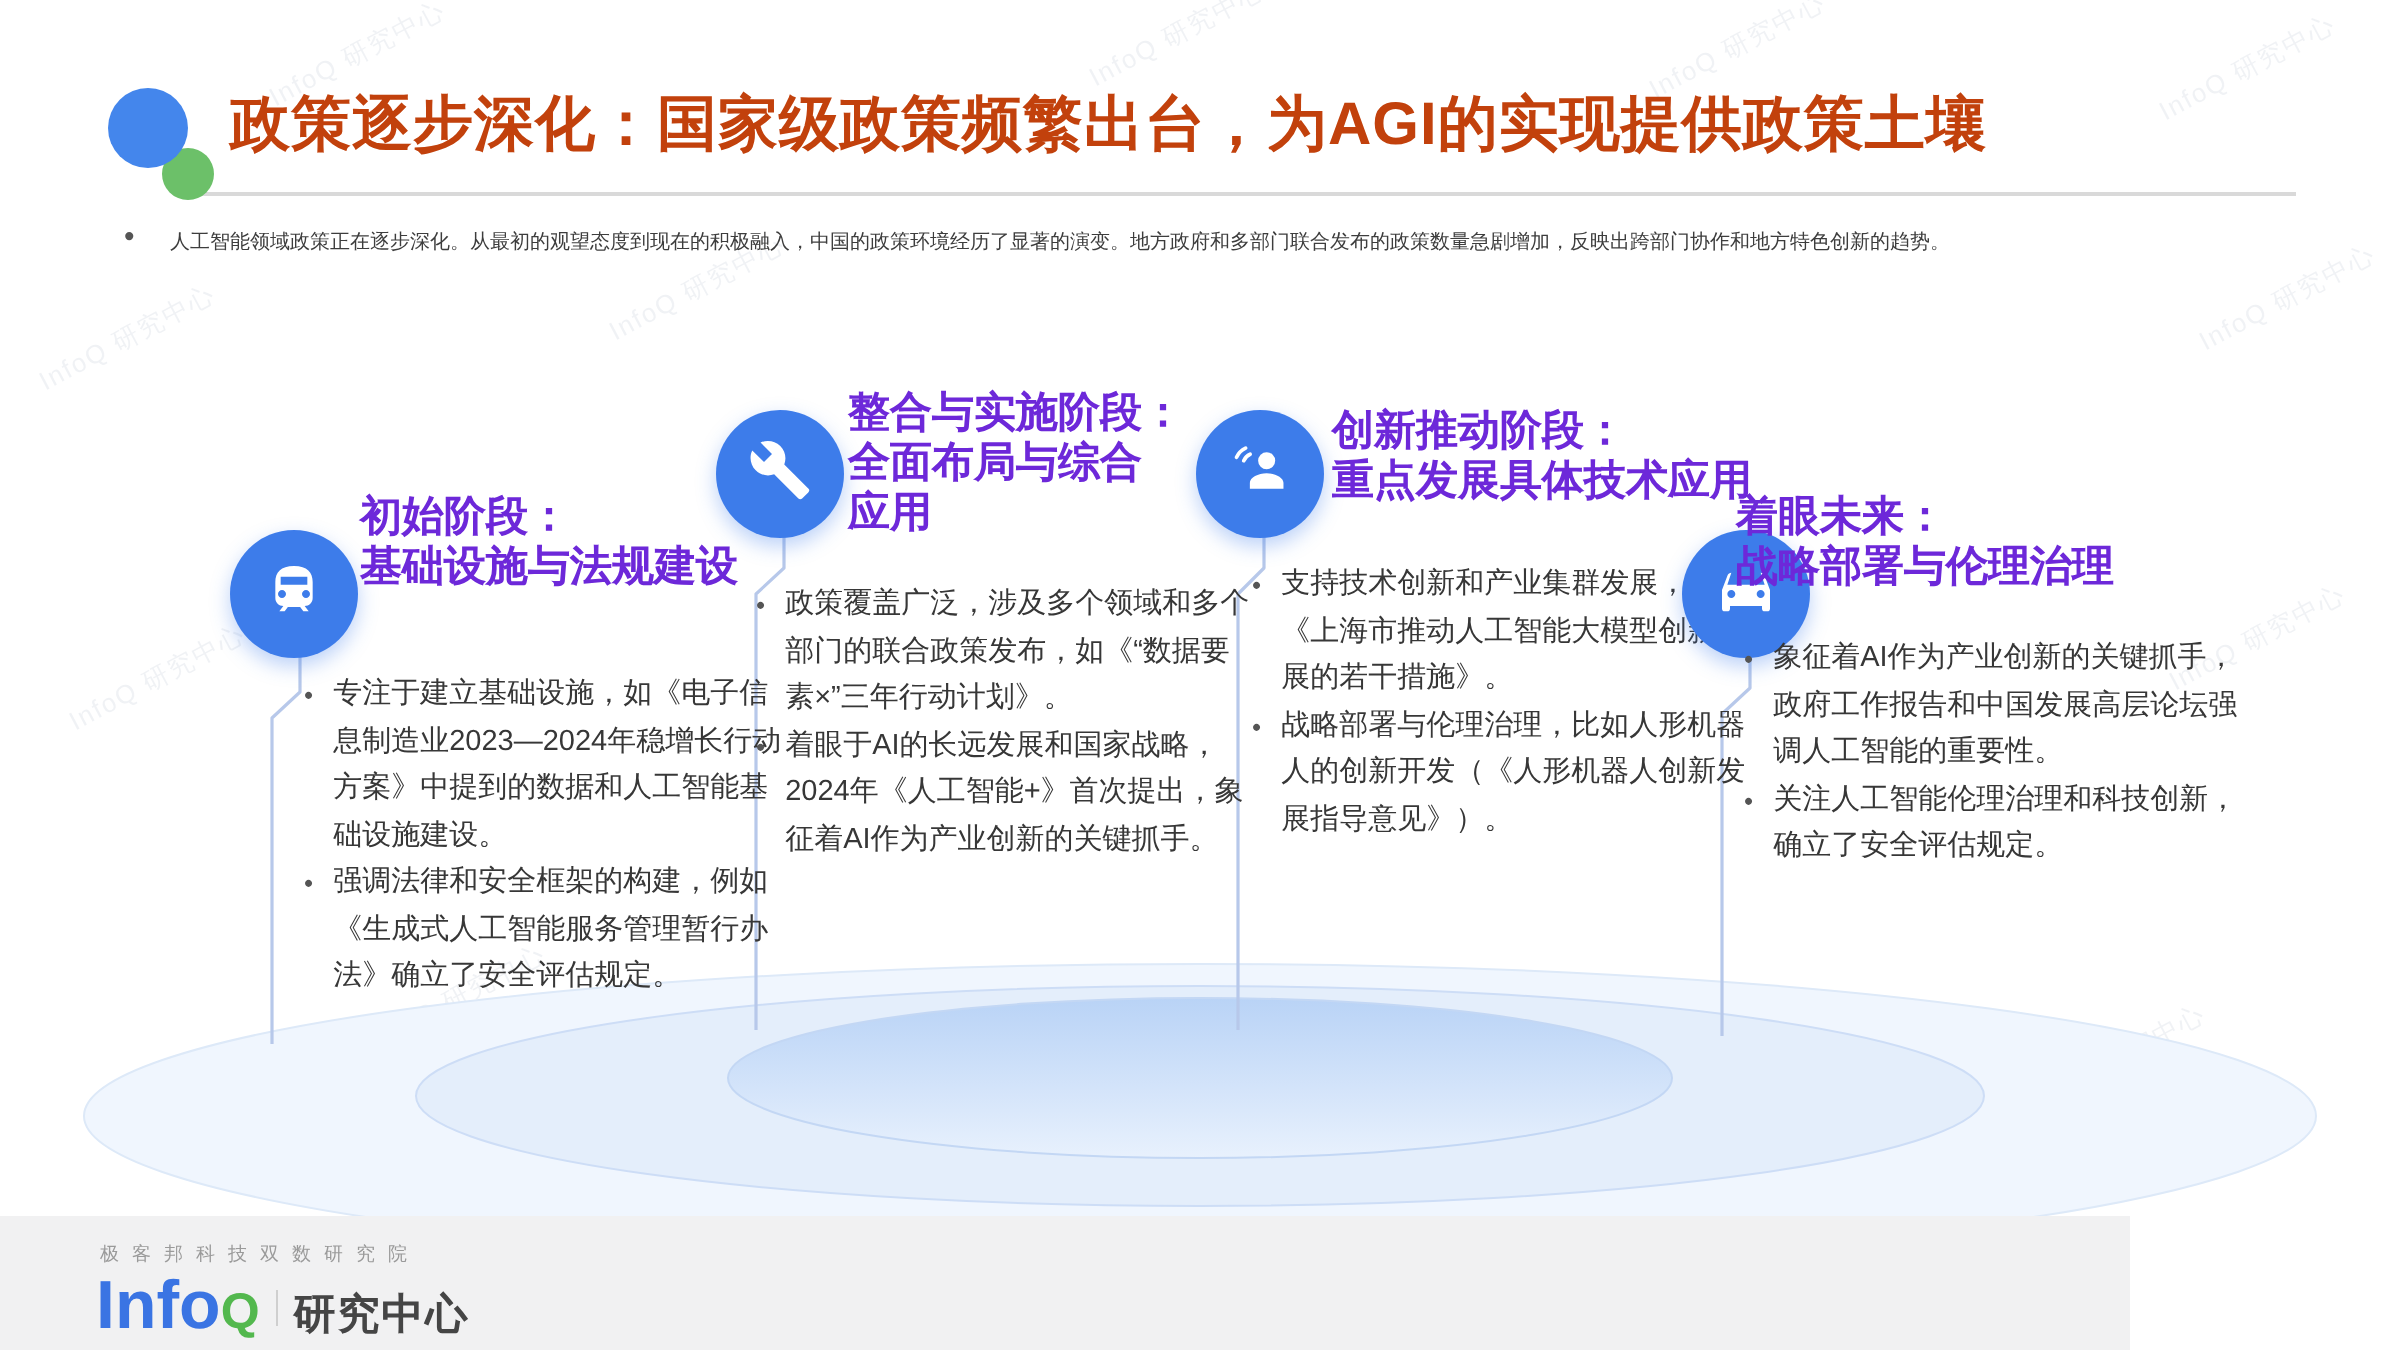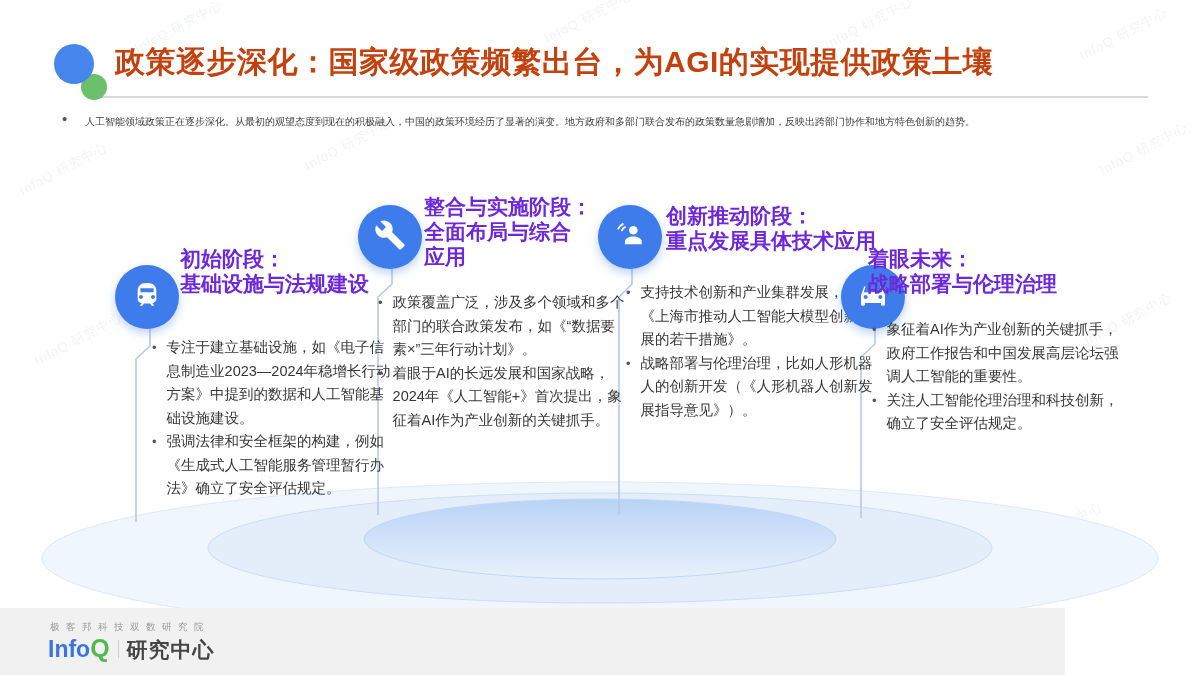--- a/index.html
+++ b/index.html
@@ -41,21 +41,21 @@
   .b-text{font-size:14.5px;line-height:23.5px;color:#373737;}
 
   
   .layer{position:absolute;left:0;top:0;width:1200px;height:675px;pointer-events:none;}
   .platform{position:absolute;left:0;top:460px;width:1200px;height:150px;pointer-events:none;z-index:1;}
 
   
   .footer-bar{position:absolute;left:0;top:608px;width:1065px;height:67px;background:#f1f1f2;z-index:5;}
   .footer-org{position:absolute;left:50px;top:13px;font-size:9.5px;letter-spacing:6.5px;color:#9a9a9a;}
   .footer-logo{position:absolute;left:48px;top:26px;display:flex;align-items:baseline;}
-  .li-info{font-size:23px;font-weight:800;color:#3a74e3;}
+  .li-info{font-size:34px;font-weight:800;color:#3a74e3;}
   .li-q{font-size:25px;font-weight:800;color:#53b84e;}
   .li-div{width:1px;height:18px;background:#cfcfcf;margin:0 8px;align-self:center;}
   .li-suffix{font-size:21px;font-weight:700;color:#454545;letter-spacing:1px;}
 </style>
 </head>
 <body>
 
 <div class="slide">
 
   <span class="wm" style="left:130px;top:18px">InfoQ 研究中心</span>

